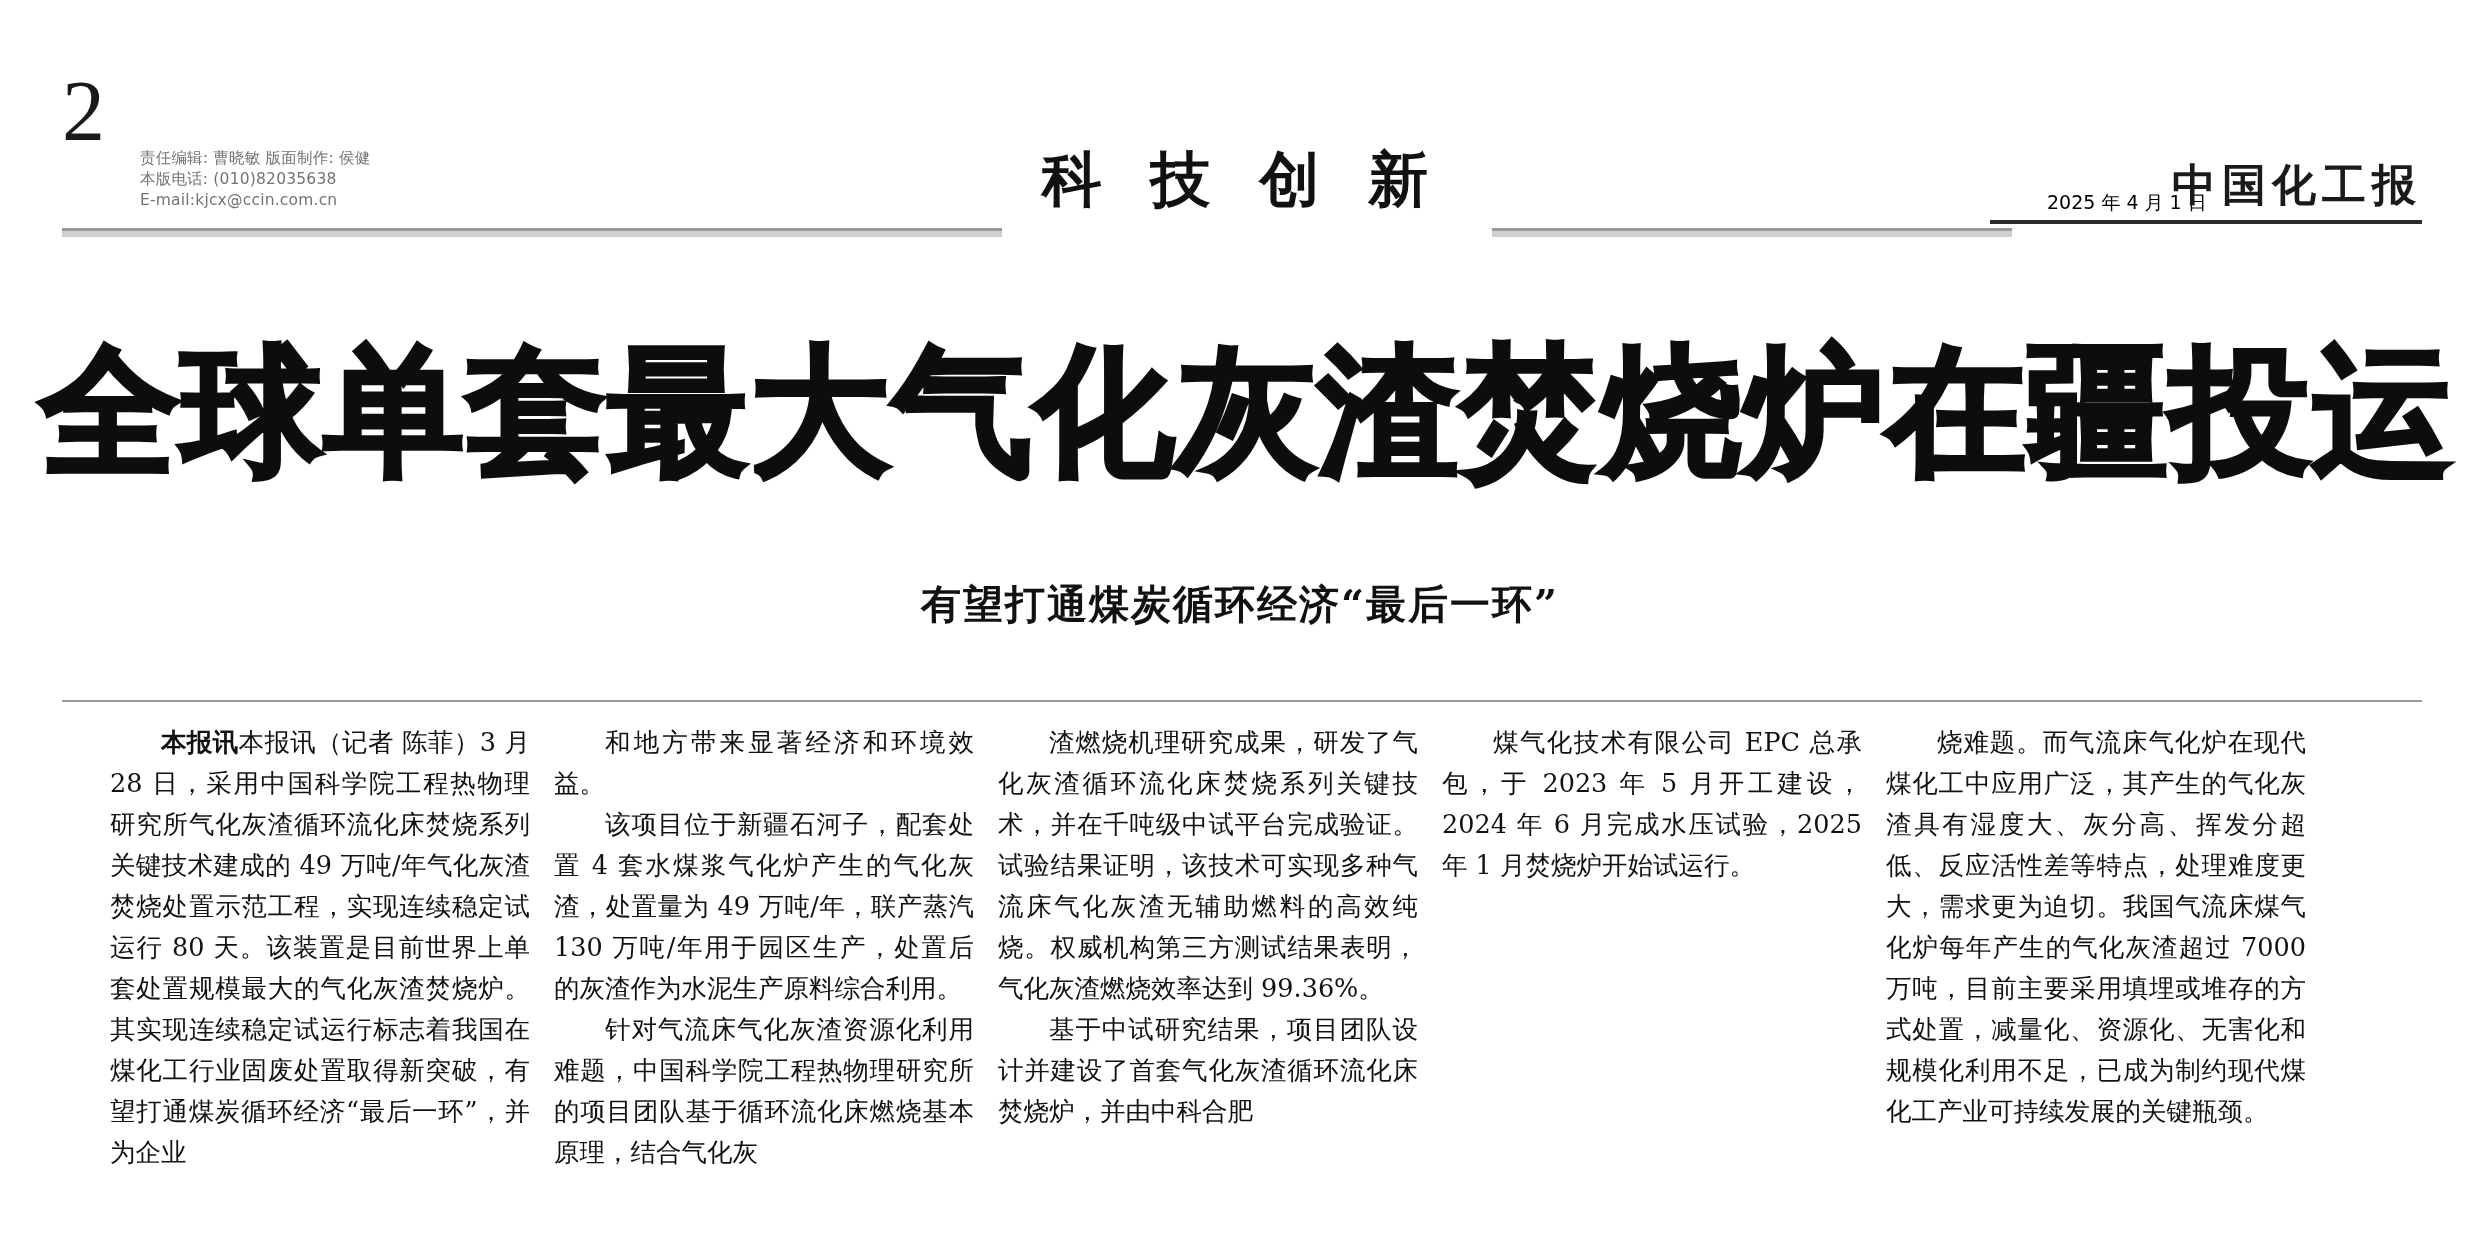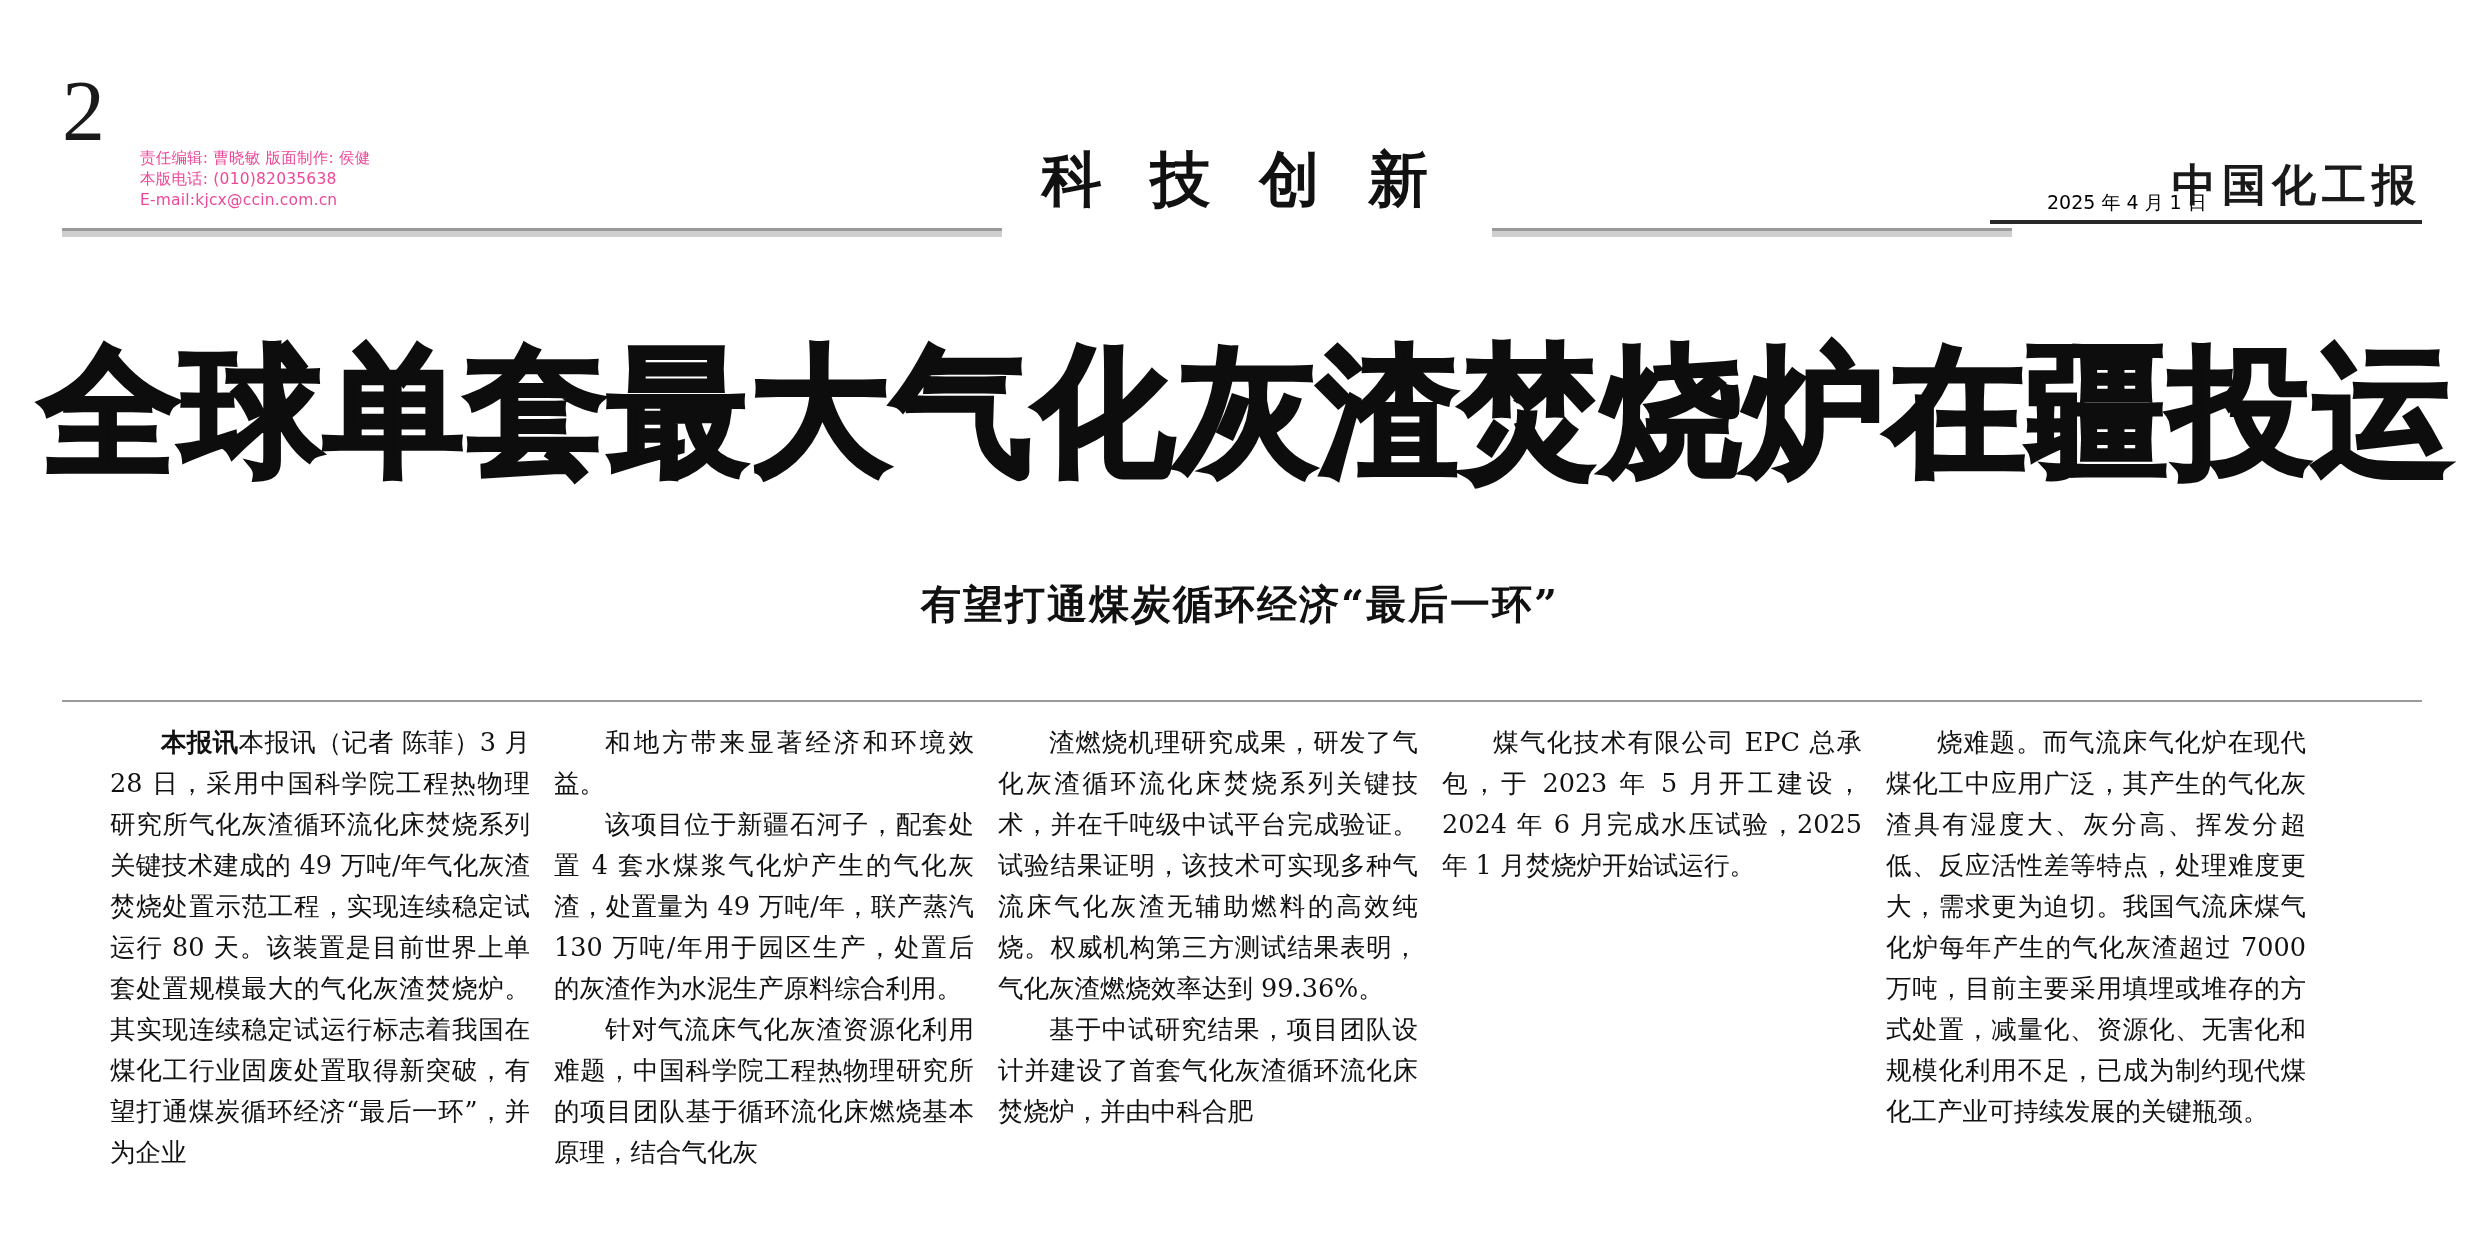--- a/index.html
+++ b/index.html
@@ -41,21 +41,21 @@
     font-weight: 400;
     color: #1a1a1a;
   }
   .credits {
     position: absolute;
     left: 78px;
     top: 70px;
     font-family: "DejaVu Sans", sans-serif;
     font-size: 15.5px;
     line-height: 21px;
-    color: #ec4899;
+    color: #737373;
     white-space: nowrap;
     letter-spacing: 0.2px;
   }
   .credits div { white-space: nowrap; }
 
   .section-title {
     position: absolute;
     left: 0;
     top: 62px;
     width: 2360px;

